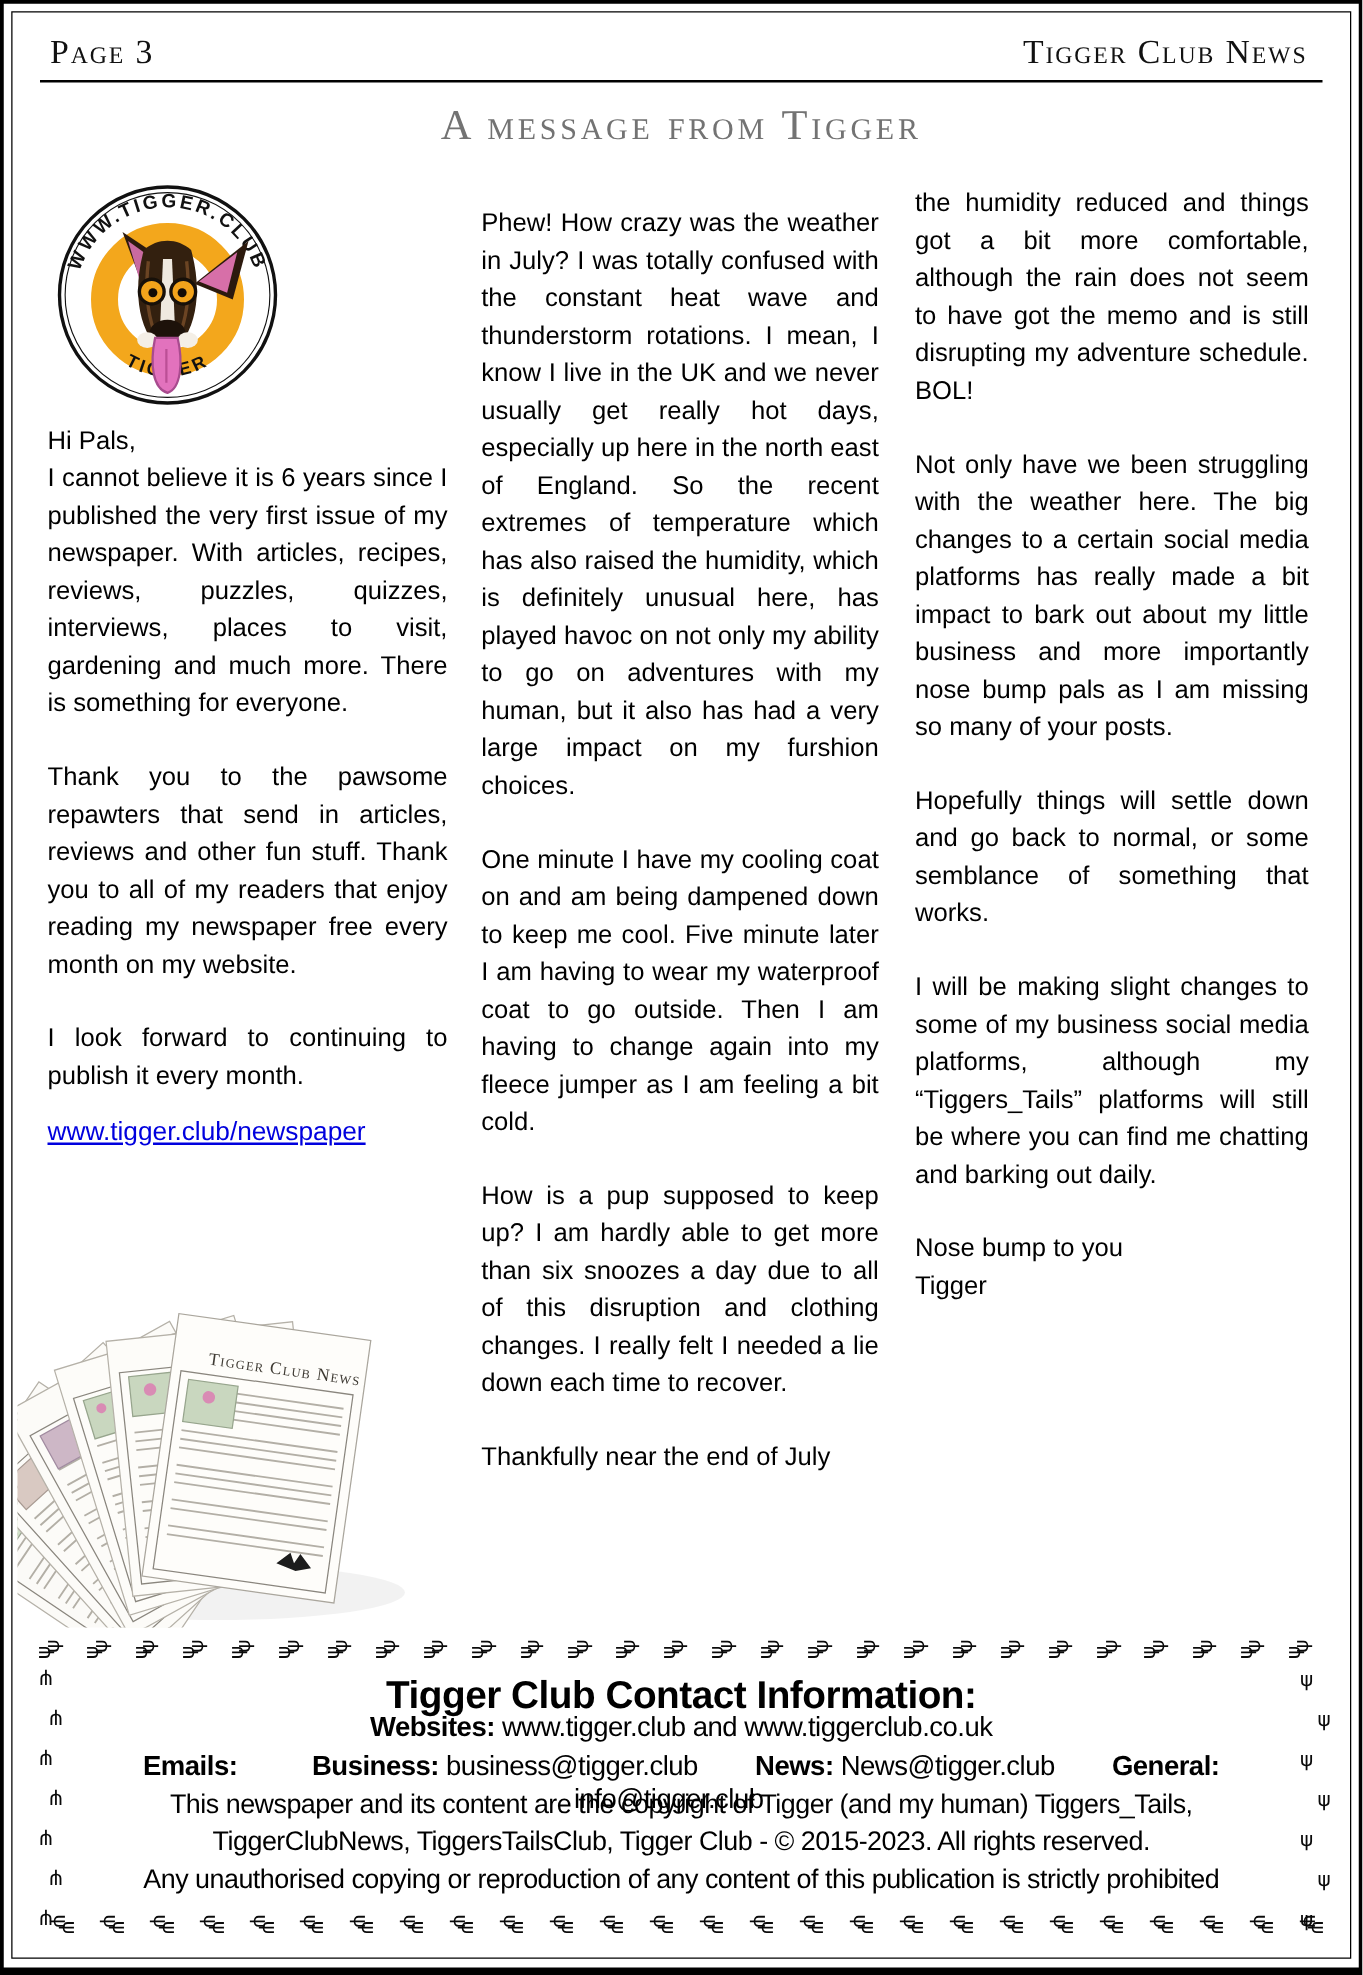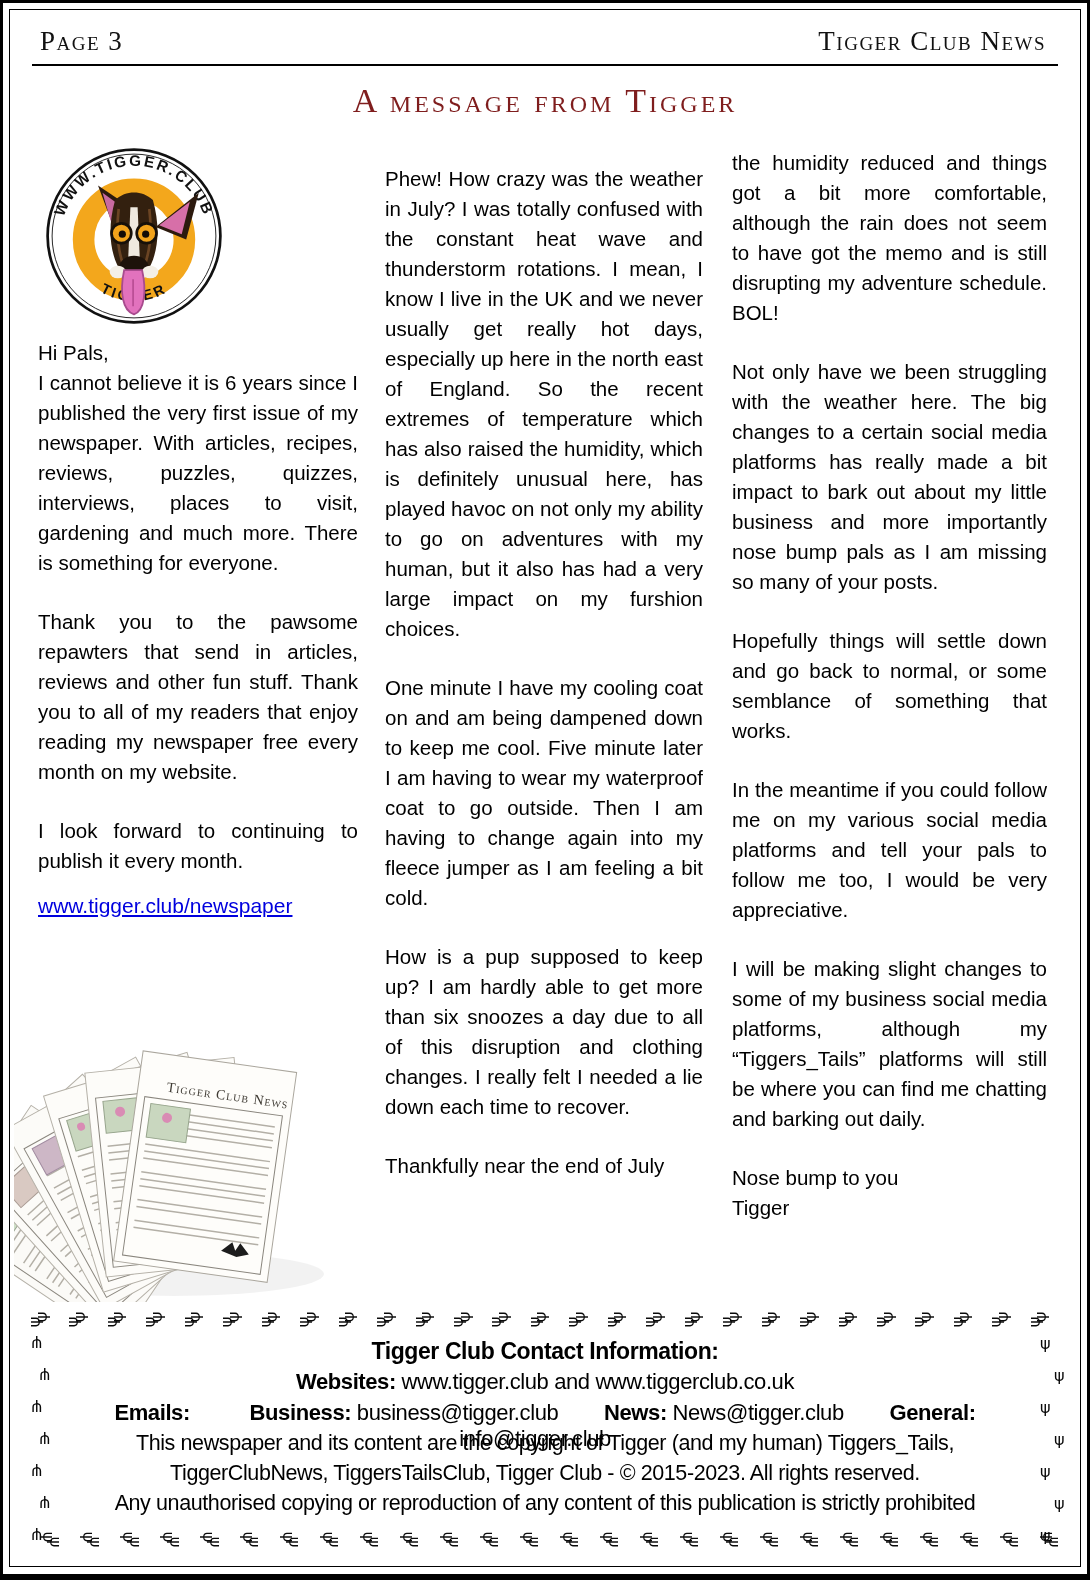--- a/index.html
+++ b/index.html
@@ -11,38 +11,38 @@
   .frame-outer { position:absolute; inset:0; border:3px solid #000; border-bottom-width:6px; pointer-events:none; }
   .frame-inner { position:absolute; inset:9px 9px 13px 9px; border:1px solid #000; pointer-events:none; }
 
   
   .hdr { position:absolute; top:26px; font-family:"Liberation Serif", serif; font-variant:small-caps; font-size:27px; letter-spacing:1.5px; color:#111; }
   .hdr-left { left:40px; }
   .hdr-right { right:44px; }
   .hdr-rule { position:absolute; left:32px; right:32px; top:64px; border-top:2px solid #000; }
   .page-title { position:absolute; left:0; right:0; top:82px; text-align:center;
     font-family:"Liberation Serif", serif; font-variant:small-caps; font-weight:400;
-    font-size:34px; letter-spacing:3px; color:#7f1d1d; }
+    font-size:34px; letter-spacing:3px; color:#737373; }
 
   
   .col { position:absolute; font-size:20.5px; line-height:30px; }
   .col p { margin:0; text-align:justify; }
   .col p.gap { margin-top:29px; }
   .col .line { text-align:left; }
   #col1 { left:38px; top:338px;  width:320px; }
   #col2 { left:385px; top:164px; width:318px; }
   #col3 { left:732px; top:148px; width:315px; }
   .weblink { display:inline-block; margin-top:15px; font-size:21px; text-decoration:underline; cursor:pointer; }
 
   #logo { position:absolute; left:44px; top:146px; width:180px; height:180px; }
   #newsphoto { position:absolute; left:14px; top:1034px; width:346px; height:268px; }
 
   
   .footer-text { position:absolute; left:60px; right:60px; text-align:center; letter-spacing:-0.4px; }
-  .f-head  { top:1338px; font-weight:bold; font-size:23px; }
+  .f-head  { top:1338px; font-weight:bold; font-size:31px; }
   .f-web   { top:1369px; font-size:22px; }
   .f-mail  { top:1400px; font-size:22px; }
   .f-c1    { top:1431px; font-size:21.5px; }
   .f-c2    { top:1461px; font-size:21.5px; }
   .f-c3    { top:1491px; font-size:21.5px; }
   .footer-text b { letter-spacing:-0.4px; }
   .f-mail .grp { margin:0 20px; }
   .f-mail .lead { margin-right:34px; }
 
   
@@ -121,21 +121,20 @@
   <p>Phew! How crazy was the weather in July? I was totally confused with the constant heat wave and thunderstorm rotations. I mean, I know I live in the UK and we never usually get really hot days, especially up here in the north east of England. So the recent extremes of temperature which has also raised the humidity, which is definitely unusual here, has played havoc on not only my ability to go on adventures with my human, but it also has had a very large impact on my furshion choices.</p>
   <p class="gap">One minute I have my cooling coat on and am being dampened down to keep me cool. Five minute later I am having to wear my waterproof coat to go outside. Then I am having to change again into my fleece jumper as I am feeling a bit cold.</p>
   <p class="gap">How is a pup supposed to keep up? I am hardly able to get more than six snoozes a day due to all of this disruption and clothing changes. I really felt I needed a lie down each time to recover.</p>
   <p class="gap line">Thankfully near the end of July</p>
 </div>
 
 <div class="col" id="col3">
   <p>the humidity reduced and things got a bit more comfortable, although the rain does not seem to have got the memo and is still disrupting my adventure schedule. BOL!</p>
   <p class="gap">Not only have we been struggling with the weather here. The big changes to a certain social media platforms has really made a bit impact to bark out about my little business and more importantly nose bump pals as I am missing so many of your posts.</p>
   <p class="gap">Hopefully things will settle down and go back to normal, or some semblance of something that works.</p>
-  <p class="gap">In the meantime if you could follow me on my various social media platforms and tell your pals to follow me too, I would be very appreciative.</p>
   <p class="gap">I will be making slight changes to some of my business social media platforms, although my “Tiggers_Tails” platforms will still be where you can find me chatting and barking out daily.</p>
   <div class="line" style="margin-top:29px">Nose bump to you</div>
   <div class="line">Tigger</div>
 </div>
 
 <svg id="newsphoto" viewBox="0 0 346 268">
   <ellipse cx="160" cy="240" rx="150" ry="22" fill="#000000" opacity="0.05"></ellipse>
   <g transform="rotate(-56 170 265)">
     <rect x="95" y="30" width="150" height="205" fill="#fbfaf7" stroke="#b5b1a8"></rect>
     <rect x="103" y="56" width="134" height="170" fill="none" stroke="#8a867e"></rect>

